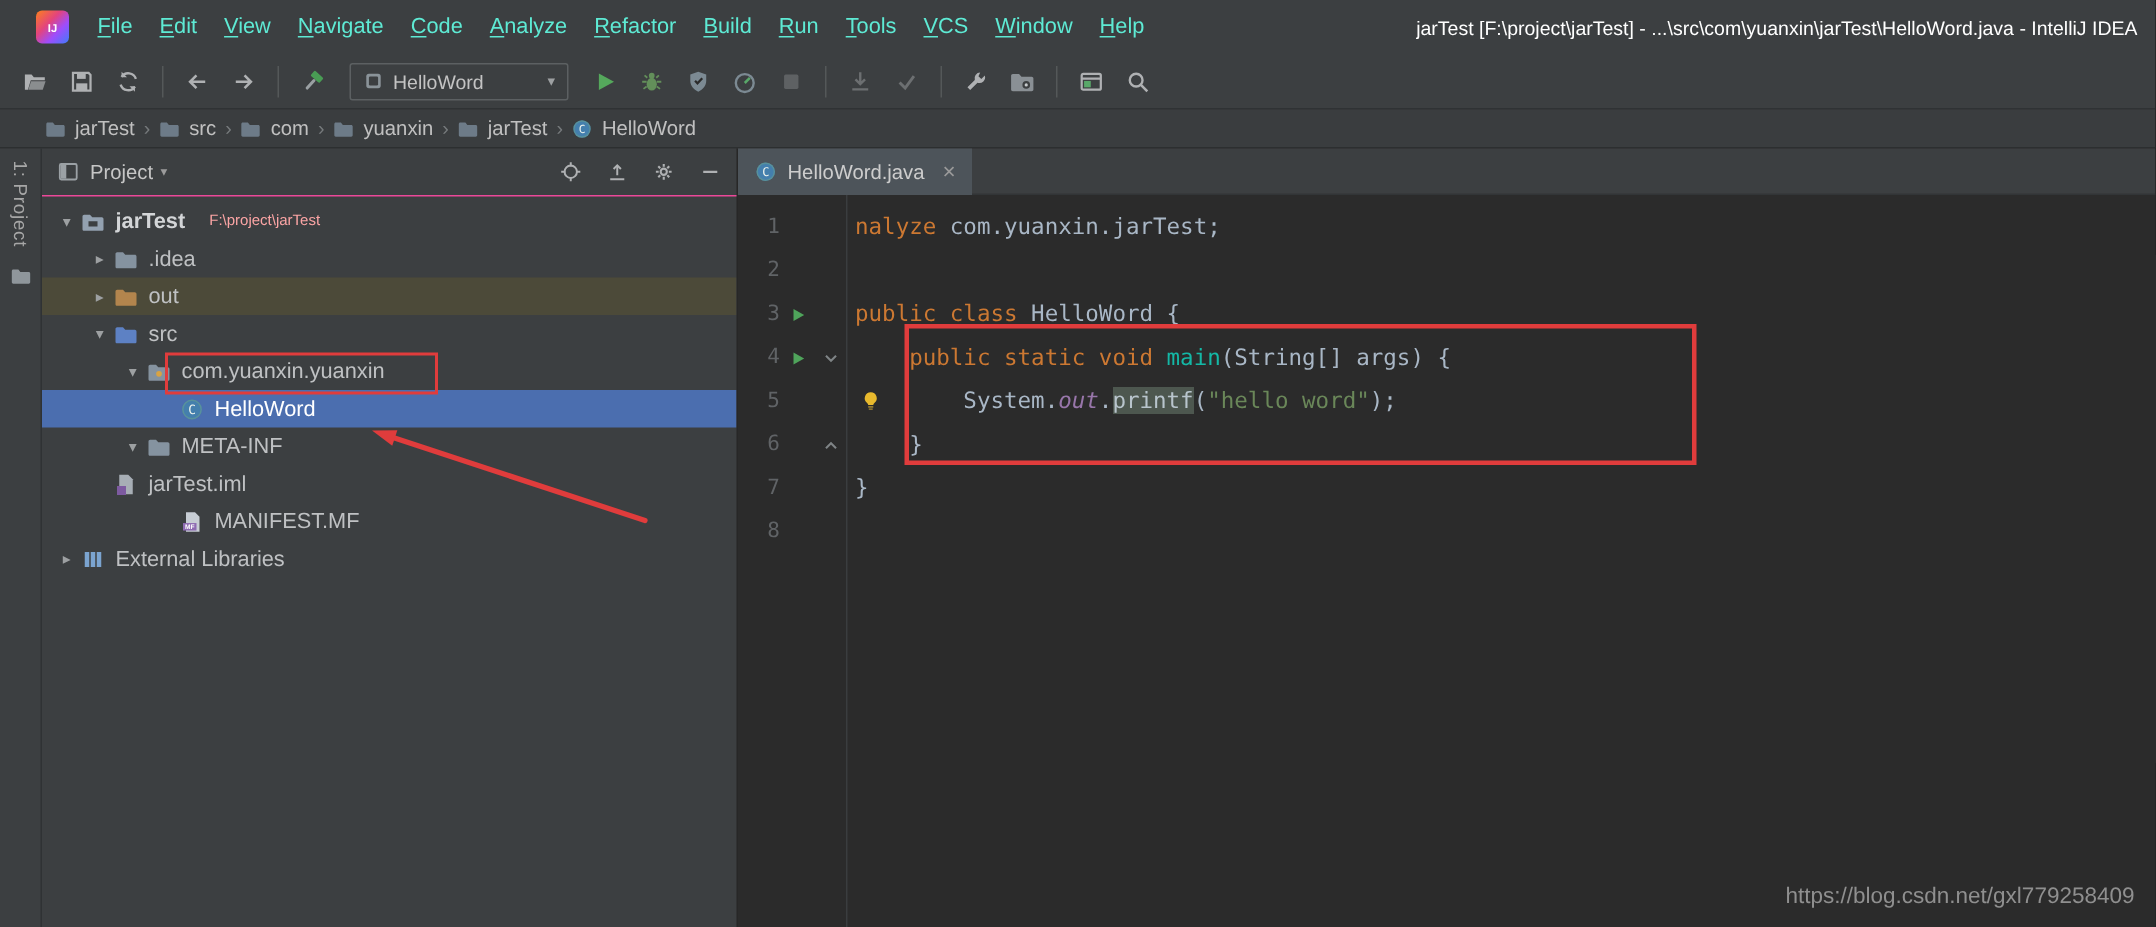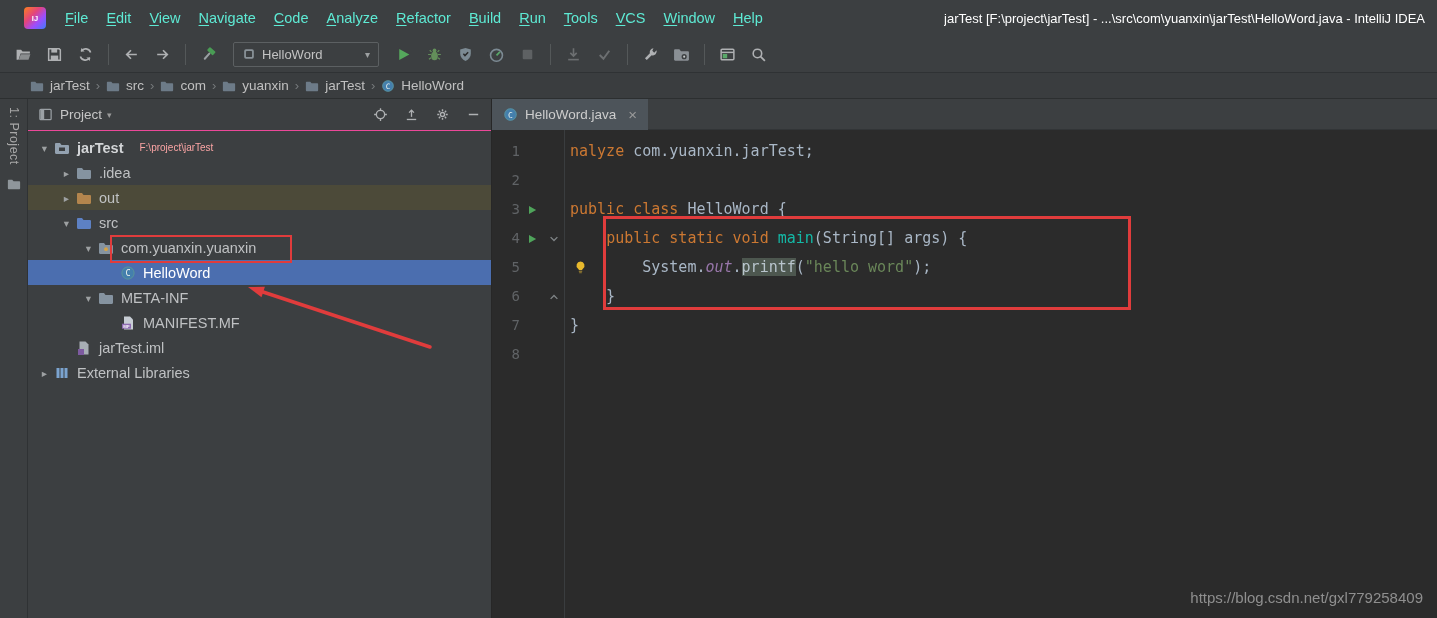--- a/index.html
+++ b/index.html
@@ -449,40 +449,40 @@
           </div>
           <div class="tree-row" style="padding-left: 52px;">
             <span class="tree-arrow">▾</span>
             <span class="icon ">
               <svg viewBox="0 0 16 16">
                 <path fill="#8593a0" d="M1 4.2c0-.6.5-1.1 1.1-1.1h3.9l1.5 1.8h6.4c.6 0 1.1.5 1.1 1.1v6.8c0 .6-.5 1.1-1.1 1.1H2.1c-.6 0-1.1-.5-1.1-1.1z"></path>
               </svg>
             </span>
             <span class="tree-label">META-INF</span>
           </div>
+          <div class="tree-row" style="padding-left: 30px;">
+            <span class="tree-arrow"></span>
+            <span class="icon ">
+              <svg viewBox="0 0 16 16">
+                <path d="M3.5 1.5h6l3 3v10h-9z" fill="#a7aeb5"></path>
+                <rect x="2" y="9" width="6" height="6" fill="#7d5aa0"></rect>
+              </svg>
+            </span>
+            <span class="tree-label">jarTest.iml</span>
+          </div>
           <div class="tree-row" style="padding-left: 74px;">
             <span class="tree-arrow"></span>
             <span class="icon ">
               <svg viewBox="0 0 16 16">
                 <path d="M4 1.5h6l3 3v10H4z" fill="#c7cdd4"></path>
                 <rect x="2" y="8.7" width="9" height="5" fill="#8e6bb2"></rect>
                 <text x="6.5" y="12.8" font-size="4.4" fill="#fff" text-anchor="middle" font-weight="bold" font-family="Liberation Sans, sans-serif">MF</text>
               </svg>
             </span>
             <span class="tree-label">MANIFEST.MF</span>
-          </div>
-          <div class="tree-row" style="padding-left: 30px;">
-            <span class="tree-arrow"></span>
-            <span class="icon ">
-              <svg viewBox="0 0 16 16">
-                <path d="M3.5 1.5h6l3 3v10h-9z" fill="#a7aeb5"></path>
-                <rect x="2" y="9" width="6" height="6" fill="#7d5aa0"></rect>
-              </svg>
-            </span>
-            <span class="tree-label">jarTest.iml</span>
           </div>
           <div class="tree-row" style="padding-left: 8px;">
             <span class="tree-arrow">▸</span>
             <span class="icon ">
               <svg viewBox="0 0 16 16">
                 <rect x="2.5" y="3" width="3" height="10" fill="#7ba4d0"></rect>
                 <rect x="6.5" y="3" width="3" height="10" fill="#7ba4d0"></rect>
                 <rect x="10.5" y="3" width="3" height="10" fill="#7ba4d0"></rect>
               </svg>
             </span>

